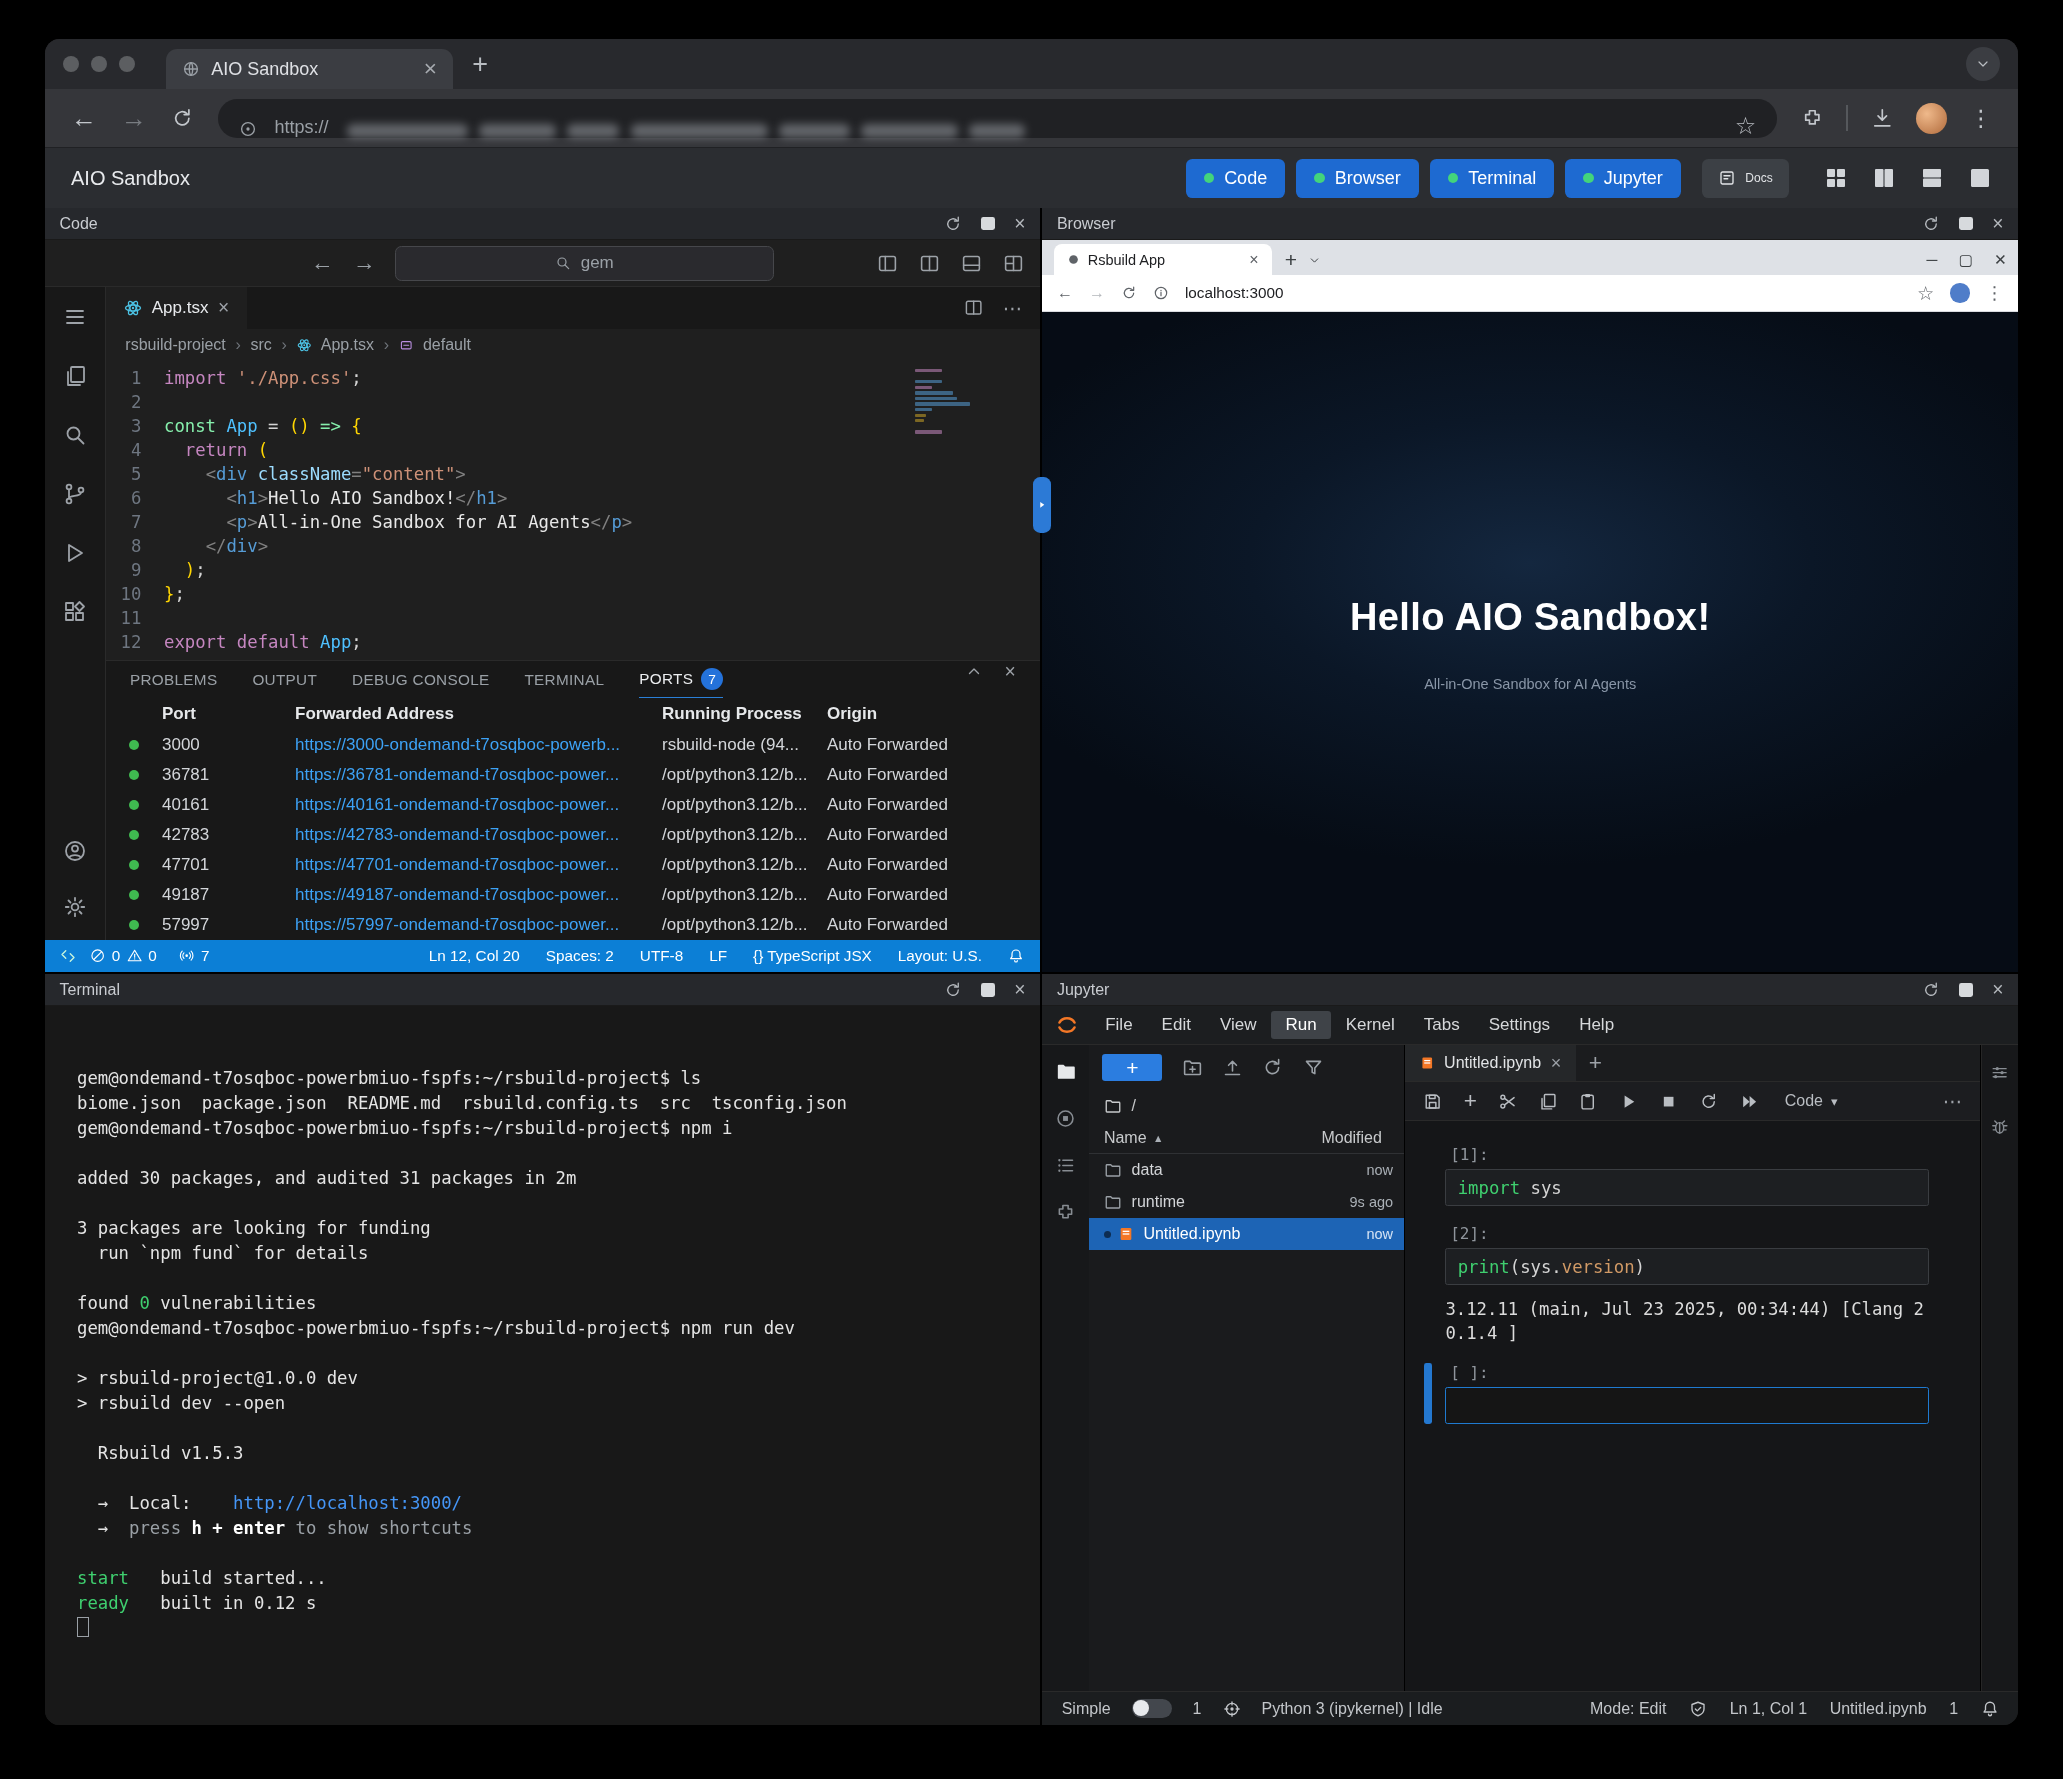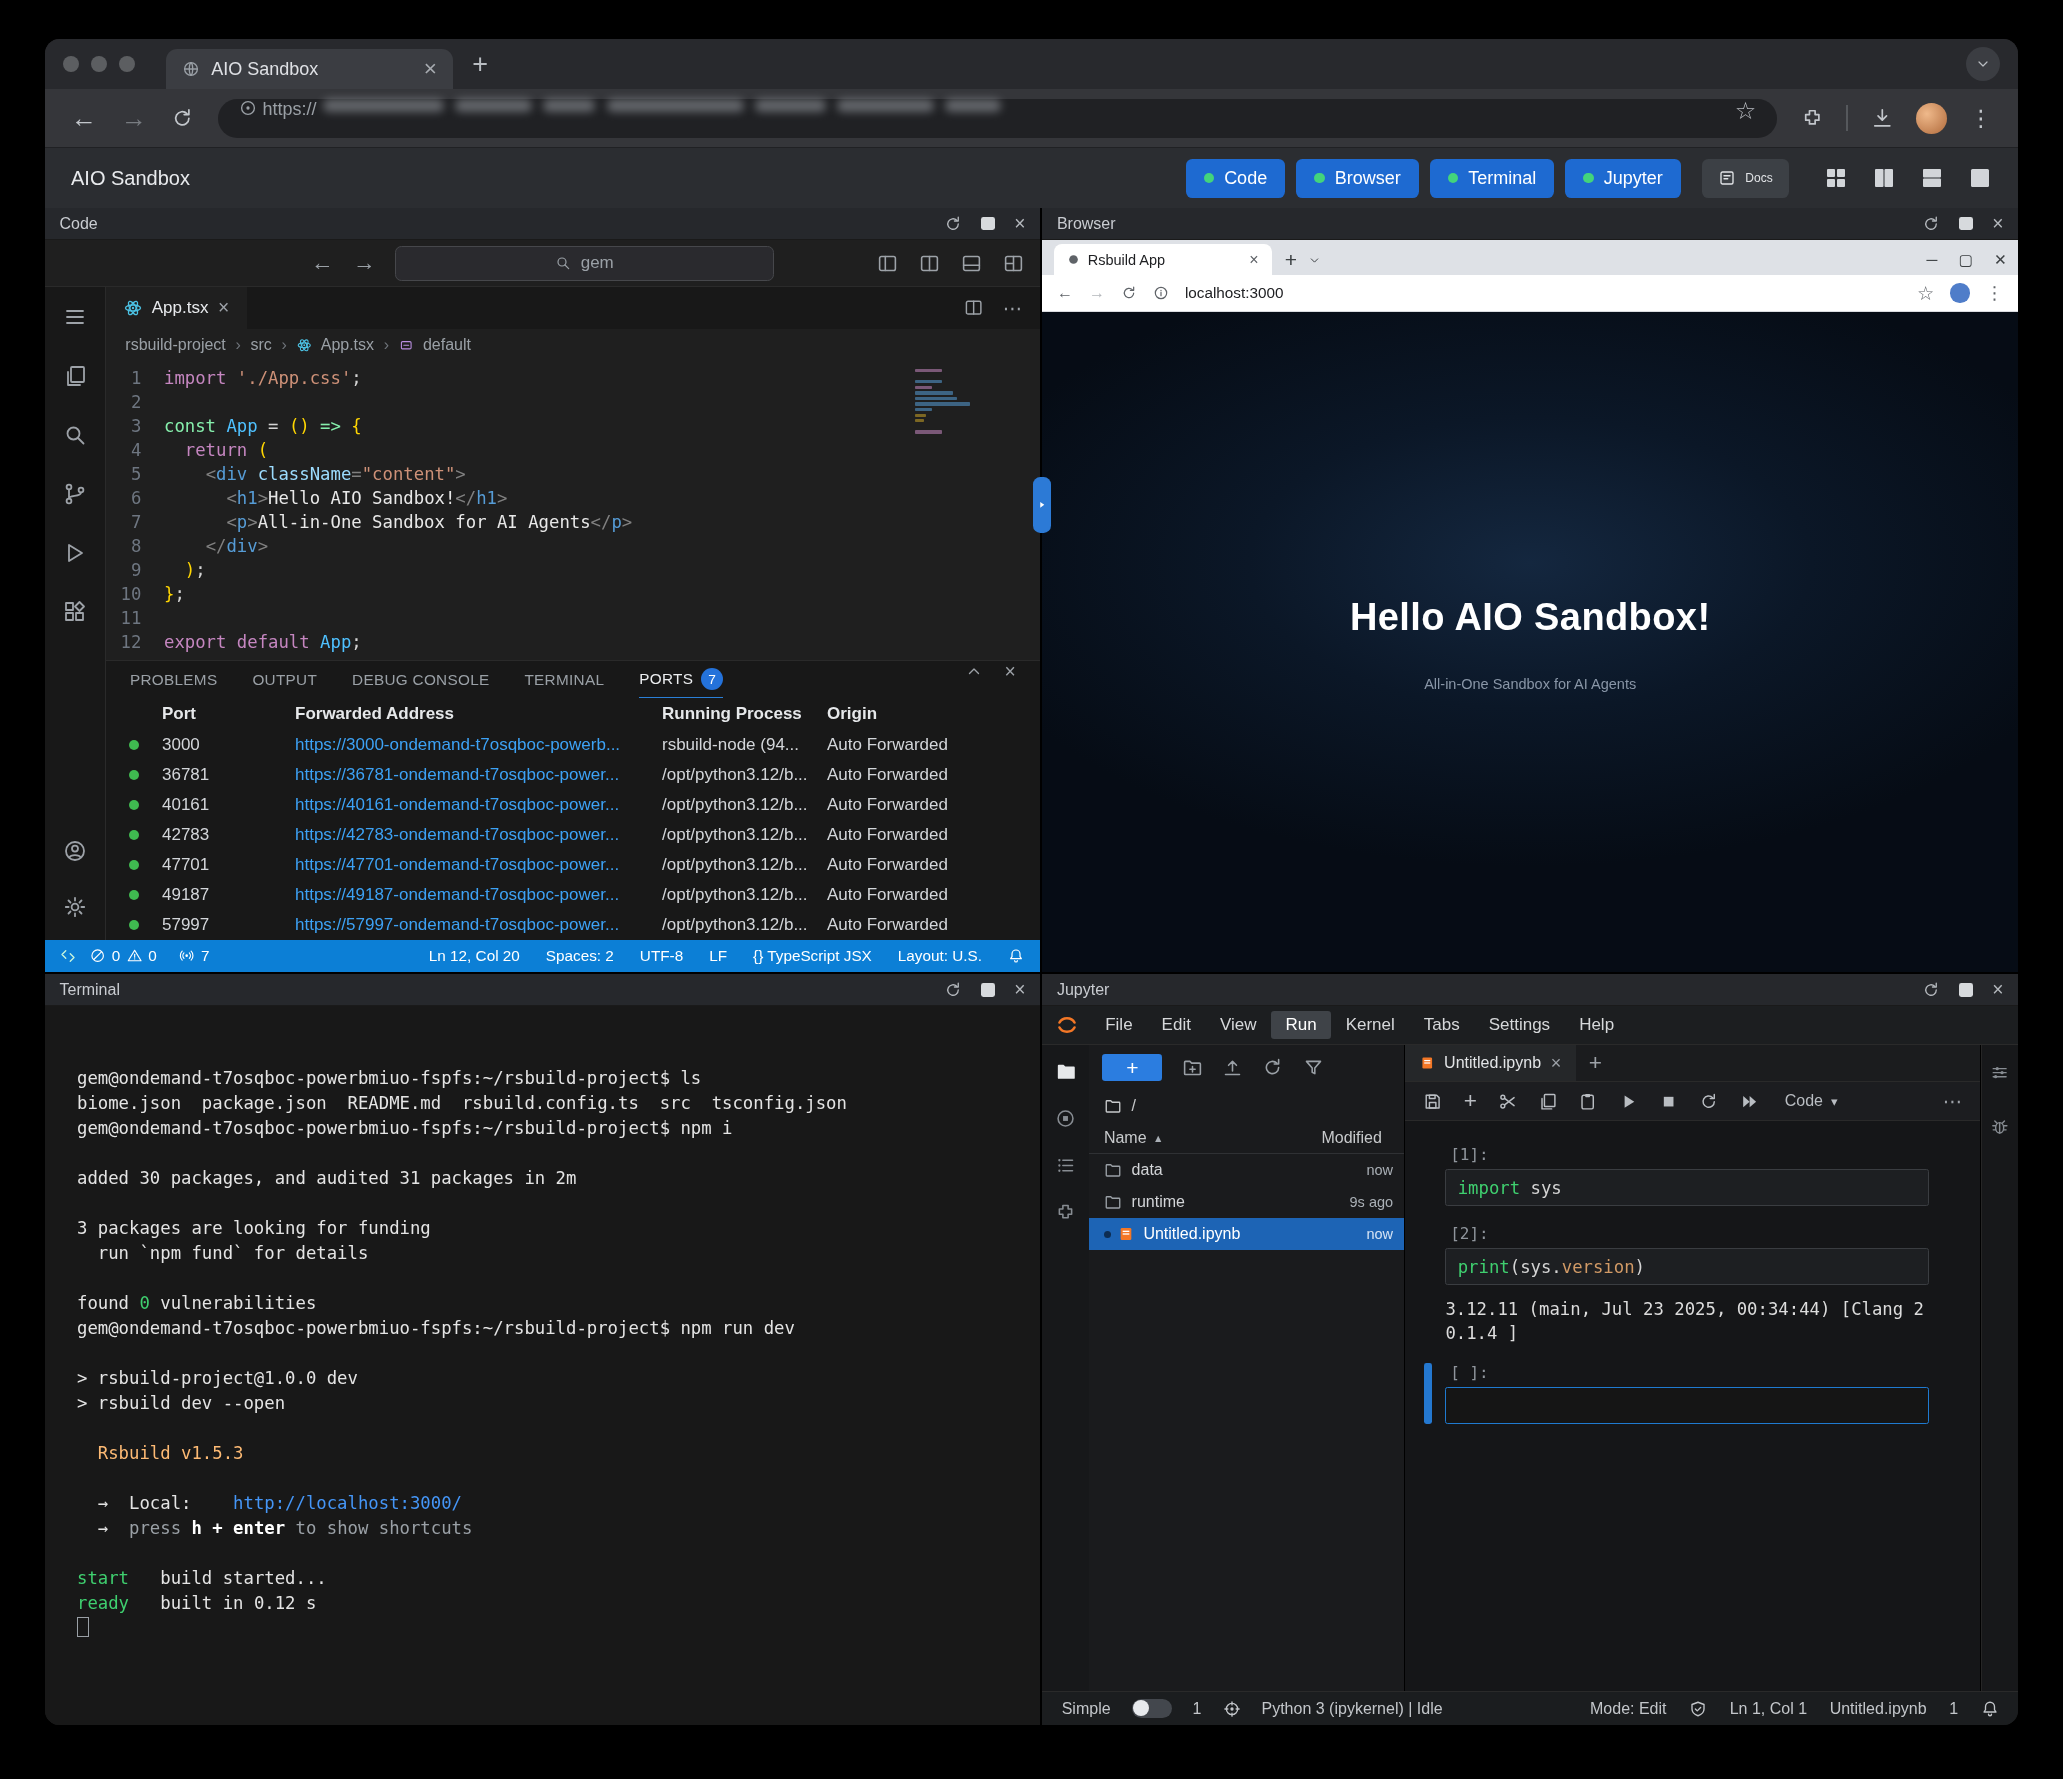--- a/index.html
+++ b/index.html
@@ -15,21 +15,21 @@
 .lights{display:flex;gap:12px;margin-right:31px}
 .light{width:16px;height:16px;border-radius:50%;background:#5c5e61}
 .ctab{align-self:flex-end;height:40px;width:287px;background:#3b3d42;border-radius:11.3px 11.3px 0 0;display:flex;align-items:center;gap:11.3px;padding:0 16px;color:#dfe1e5;font-size:18px}
 .ctab .close{margin-left:auto;color:#a7abb0;font-size:22.6px;line-height:1}
 .newtab{font-size:27px;color:#b9bdc2;margin-left:19.3px;line-height:1}
 .tabsearch{margin-left:auto;width:34px;height:34px;border-radius:50%;background:#3b3d42;display:flex;align-items:center;justify-content:center;color:#b9bdc2}
 
 .chrome-nav{height:58px;background:#35363a;display:flex;align-items:center;gap:24px;padding:0 26px;flex:0 0 auto}
 .navic{color:#c2c6cb;font-size:26px;line-height:1}
 .navic.dim{color:#787c81}
-.omnibox{flex:1;height:39px;background:#202124;border-radius:19.3px;display:flex;align-items:flex-start;gap:6px;padding:0 21px;color:#9aa0a6;font-size:18px}
+.omnibox{flex:1;height:39px;background:#202124;border-radius:19.3px;display:flex;align-items:flex-end;gap:18px;padding:0 21px;color:#9aa0a6;font-size:18px}
 .blur-chunks{display:flex;gap:11.3px;align-items:center;flex:1}
 .bchunk{height:13.7px;border-radius:6.4px;background:#90949a;opacity:.6;filter:blur(4px)}
 .omni-star{margin-left:auto;color:#b9bdc2;font-size:24px;line-height:1}
 .nav-right{display:flex;align-items:center;gap:22.6px;color:#c2c6cb}
 .divider-v{width:1.6px;height:26px;background:#55585c}
 .avatar{width:31px;height:31px;border-radius:50%;background:radial-gradient(circle at 35% 35%,#efb98b,#b06a3b)}
 .kebab{font-size:22.6px;color:#c2c6cb}
 
 .app-header{height:61px;background:#2b2d31;display:flex;align-items:center;padding:0 26px;gap:11.3px;flex:0 0 auto;border-top:0.8px solid #202124}
 .app-title{font-size:20px;color:#e8eaed;margin-right:auto}
@@ -97,21 +97,21 @@
 .br-nav{height:37px;background:#fff;border-bottom:0.8px solid #dadce0;display:flex;align-items:center;gap:16px;padding:0 14.5px;flex:0 0 auto;color:#5f6368;font-size:16px}
 .br-url{color:#202124;font-size:15.3px}
 .br-nav-right{margin-left:auto;display:flex;align-items:center;gap:16px}
 .br-profile{width:19.3px;height:19.3px;border-radius:50%;background:#4f7dc9}
 .browser-page{flex:1;background:radial-gradient(ellipse 60% 46% at 50% 38%,#14273f 0%,#0b1727 48%,#060c15 100%);display:flex;flex-direction:column;align-items:center;padding-top:284px}
 .page-h1{font-size:38px;font-weight:bold;color:#fff;letter-spacing:0.4px}
 .page-sub{margin-top:37px;font-size:14.5px;color:#8996a7}
 
 .termbody{flex:1;background:#181818;padding:9.7px 16px 0 32px;font-family:"DejaVu Sans Mono",monospace;font-size:17.3px;line-height:25px;color:#e4e4e4;white-space:pre;overflow:hidden}
 .tline{min-height:25px}
-.t-g{color:#3fcf6f}.t-b{color:#fdba74}.t-link{color:#4596f7}.t-dim{color:#9aa0a6}.t-wb{color:#fff;font-weight:bold}
+.t-g{color:#3fcf6f}.t-b{color:#e5e5e5}.t-link{color:#4596f7}.t-dim{color:#9aa0a6}.t-wb{color:#fff;font-weight:bold}
 .cursor{display:inline-block;width:12px;height:20px;border:1.6px solid #9aa0a6;vertical-align:-3.2px}
 
 .jmenubar{height:39px;background:#1c1e20;border-bottom:0.8px solid #2a2a2a;display:flex;align-items:center;padding:0 13px;flex:0 0 auto;font-size:17px;color:#d6d8da}
 .jlogo{margin-right:11.3px}
 .jmenu-item{padding:4px 14.5px;border-radius:3.2px}
 .jmenu-item.active{background:#3f4348;color:#fff}
 .jcontent{flex:1;display:flex;min-height:0;background:#121315}
 .jstrip{width:47px;background:#17181a;display:flex;flex-direction:column;align-items:center;padding-top:14.5px;gap:26px;color:#878c92;flex:0 0 auto}
 .jstrip .active{color:#e6e8ea}
 .jstrip-r{width:37px;border-left:0.8px solid #262626;background:#17181a;display:flex;flex-direction:column;align-items:center;padding-top:18px;gap:34px;color:#878c92;flex:0 0 auto}

